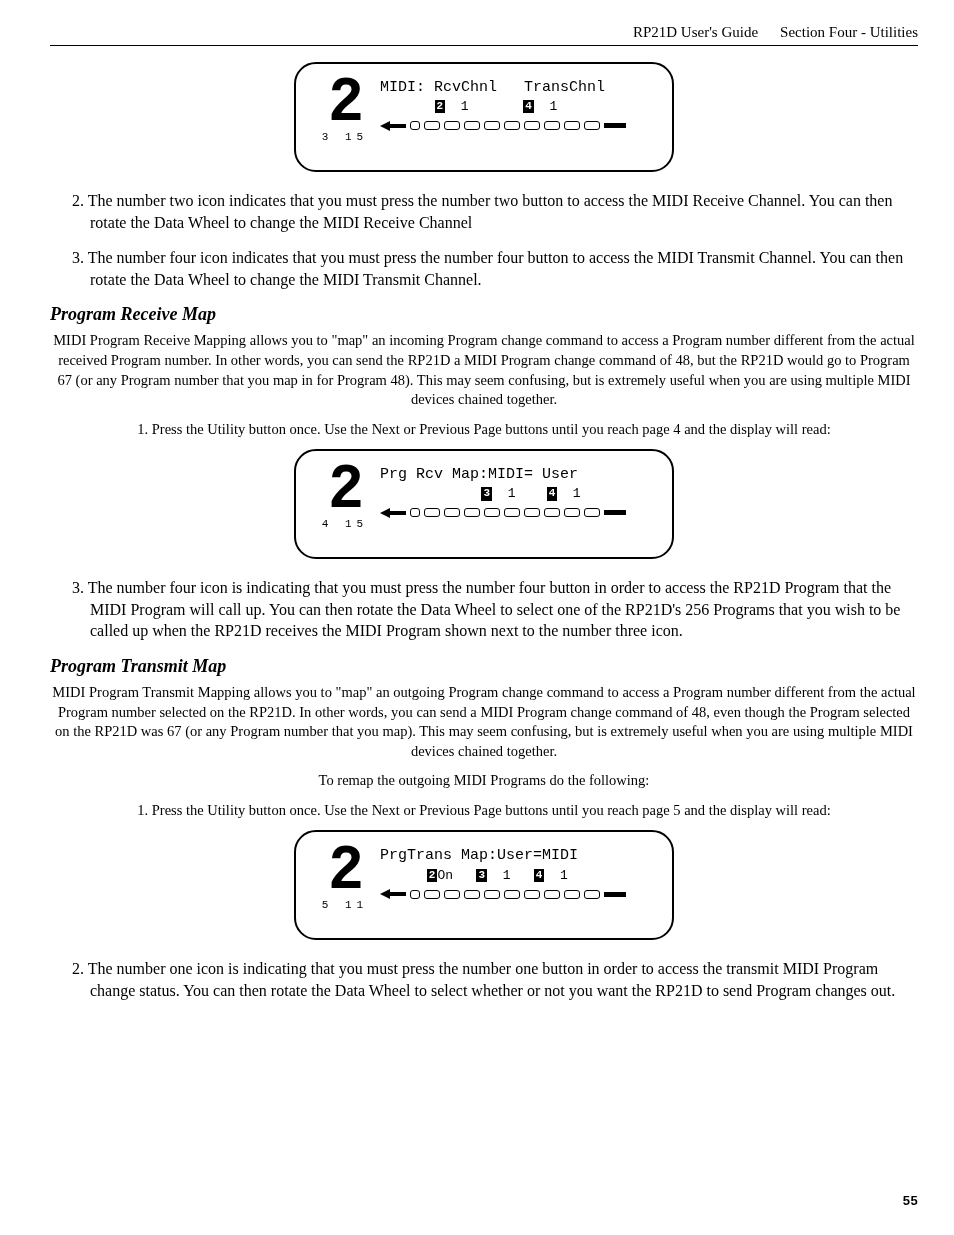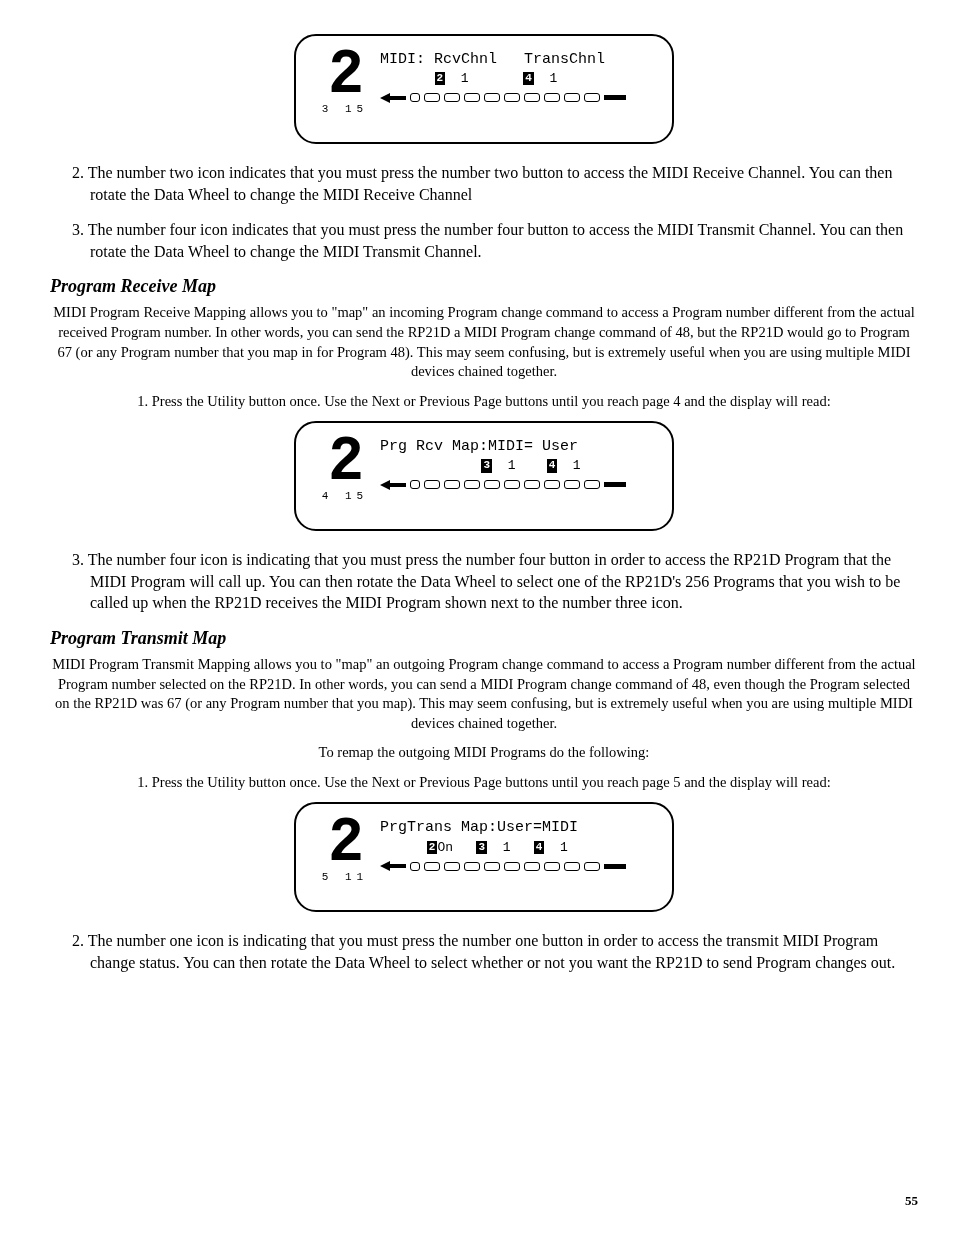--- a/index.html
+++ b/index.html
@@ -107,41 +107,45 @@
     font-family: Liberation Serif, serif;
     font-style: italic;
     font-weight: bold;
     font-size: 18px;
     margin: 6px 0 6px 0;
   }
   .page-num {
     position: absolute;
     right: 36px;
     bottom: 26px;
-    font-family: Liberation Serif, serif;
+    font-family: Liberation Mono, monospace;
     font-weight: bold;
     font-size: 13px;
     margin-top: 36px;
   }
   .inv {
     display: inline-block;
     background: #000;
     color: #fff;
     padding: 0 2px;
     font-weight: bold;
     font-size: 11px;
     line-height: 1.2;
     vertical-align: 1px;
   }
 </style>
 </head>
 <body>
 
 <div class="page">
 
+  <div class="header">
+    <span>RP21D User's Guide</span>
+    <span>Section Four - Utilities</span>
+  </div>
 
   <div class="display-box">
     <div class="display-inner">
       <div class="big-digit">
         <div class="big-digit-glyph">2</div>
         <div class="big-digit-sub">3 15</div>
       </div>
       <div class="display-right">
         <div class="display-line1">MIDI: RcvChnl   TransChnl</div>
         <div class="display-line2">       <span class="inv">2</span><span>  1</span>       <span class="inv">4</span><span>  1</span></div>

